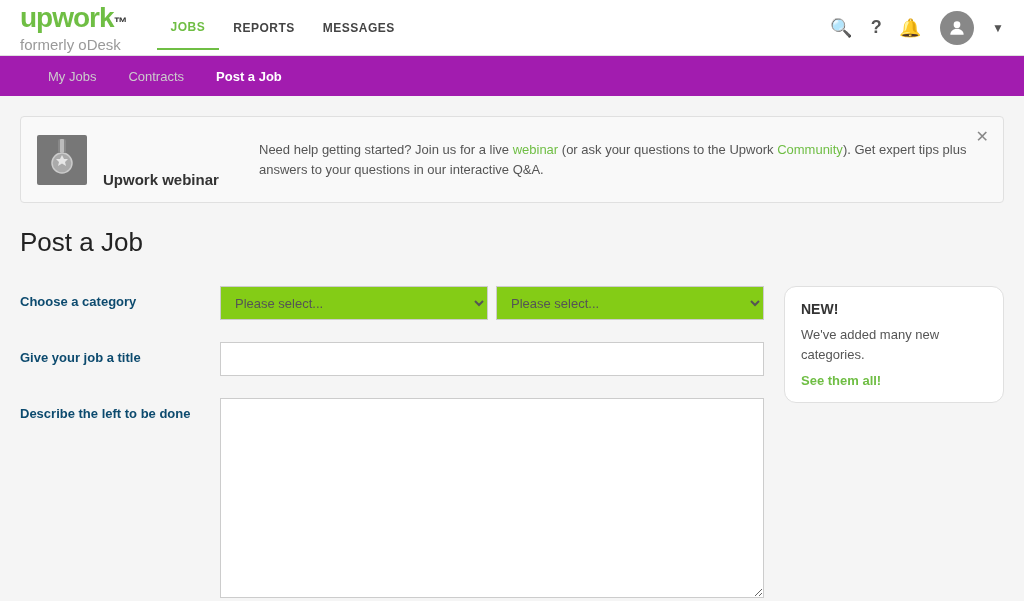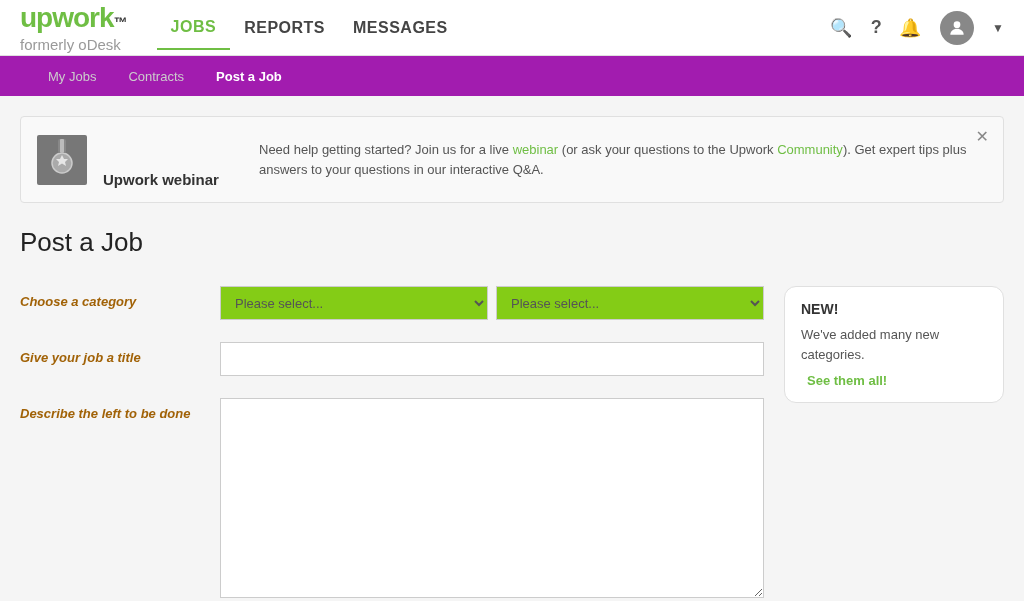--- a/index.html
+++ b/index.html
@@ -36,21 +36,21 @@
       display: flex;
       align-items: center;
       gap: 0;
       flex: 1;
     }
     .nav-item {
       padding: 0 14px;
       height: 44px;
       display: flex;
       align-items: center;
-      font-size: 16px;
+      font-size: 12px;
       font-weight: bold;
       letter-spacing: 0.5px;
       color: #444;
       text-transform: uppercase;
       cursor: pointer;
       text-decoration: none;
     }
     .nav-item.active {
       color: #6fbe44;
       border-bottom: 2px solid #6fbe44;
@@ -175,23 +175,22 @@
     .form-row {
       display: flex;
       align-items: flex-start;
       margin-bottom: 22px;
     }
     .form-label {
       width: 200px;
       min-width: 200px;
       font-weight: bold;
       font-size: 13px;
-      color: #a16207;
+      color: #0c4a6e;
       padding-top: 8px;
-      font-style: italic;
     }
     .form-fields {
       flex: 1;
     }
     .category-selects {
       display: flex;
       gap: 8px;
     }
     .category-selects select {
       flex: 1;
@@ -250,21 +249,20 @@
       color: #555;
       line-height: 1.5;
       margin-bottom: 8px;
     }
     .side-box-link {
       color: #6fbe44;
       font-size: 13px;
       font-weight: bold;
       text-decoration: none;
       cursor: pointer;
-      margin-left: 6px;
     }
   </style>
 </head>
 <body>
 
 <nav class="top-nav">
   <div class="logo-area">
     <div>
       <div class="logo-upwork">
         <span style="color:#6fbe44;">up</span><span style="color:#6fbe44;font-weight:900;">work</span><span style="font-size:14px;color:#333;font-style:normal;">™</span>

